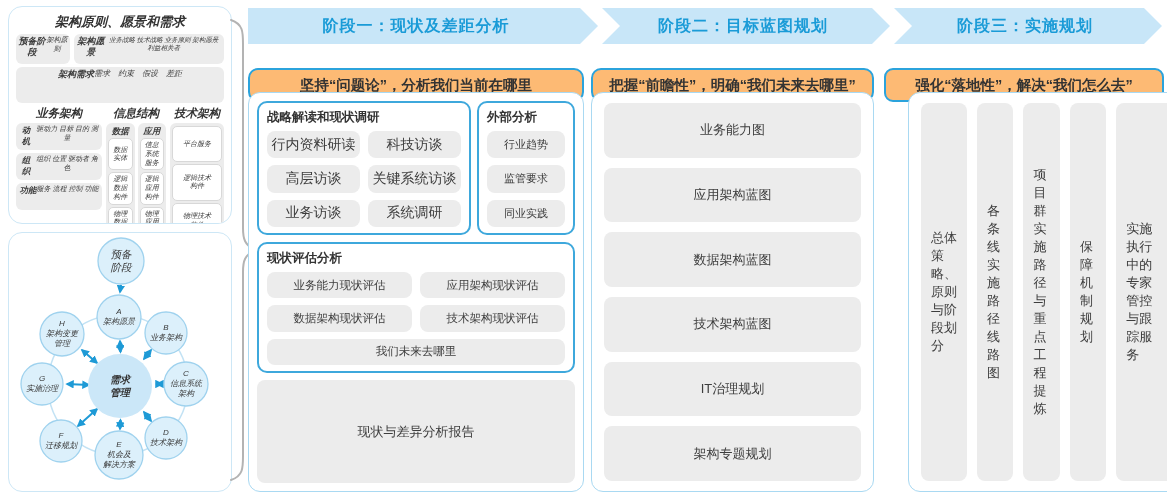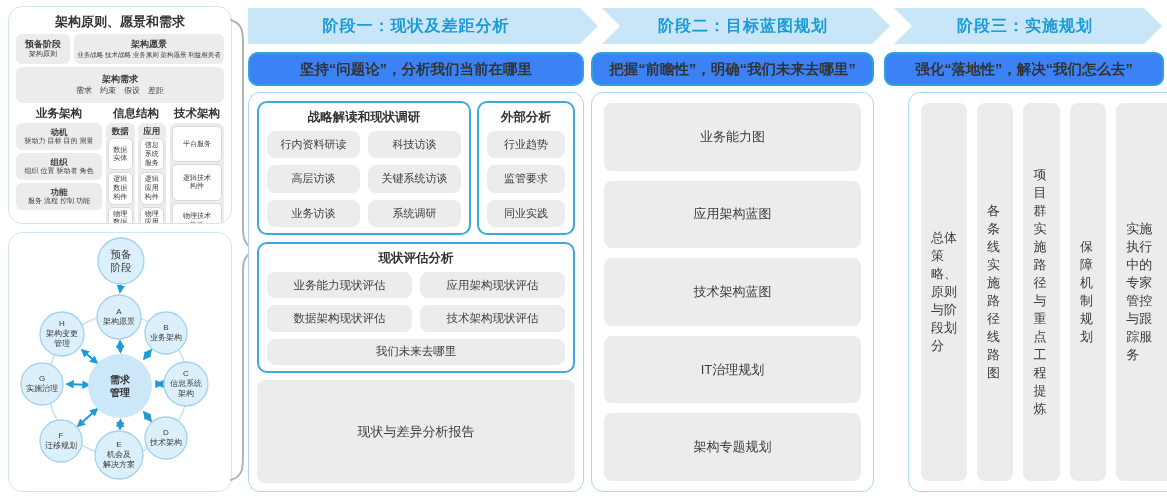--- a/index.html
+++ b/index.html
@@ -1,25 +1,25 @@
 <!DOCTYPE html>
 <html><head>
 <meta charset="utf-8">
 <style>
   * { margin:0; padding:0; box-sizing:border-box; }
   html,body { background:#fff; }
   body { font-family:"Liberation Sans","DejaVu Sans",sans-serif; color:#3d3d3d; }
   .stage { position:relative; width:1167px; height:499px; background:#fff; overflow:hidden; }
 
   
-  .panel-lite { position:absolute; background:#fff; border:1px solid #cde7f6; border-radius:14px; }
+  .panel-lite { position:absolute; background:#fff; border:1px solid #cde7f6; border-radius:14px;font-style:italic; }
   #ov-panel { left:8px; top:6px; width:224px; height:218px; padding:6px 7px; overflow:hidden; }
   .ov-title { font-size:13px; font-weight:bold; text-align:center; color:#333; margin-bottom:3px; }
   .gbox { background:#ececec; border-radius:6px; text-align:center; color:#3d3d3d;
-          display:flex; flex-direction:column; justify-content:center; padding:2px 2px; }
+          display:flex; flex-direction:row; justify-content:center; padding:2px 2px; }
   .gb-t { font-weight:bold; font-size:9px; line-height:1.25; }
   .gb-d { font-size:7px; line-height:1.25; }
   .ov-row1 { display:flex; gap:4px; height:30px; }
   .ov-row1 .prep { width:54px; }
   .ov-row1 .vision { flex:1; }
   .ov-row2 { margin-top:3px; height:36px; }
   .ov-row2 .gbox { height:100%; }
   .ov-sections { display:flex; gap:4px; margin-top:3px; }
   .sec-h { font-weight:bold; font-size:11.5px; text-align:center; color:#333; margin-bottom:2px; }
   .col-biz { width:86px; display:flex; flex-direction:column; }
@@ -49,43 +49,43 @@
   
   .banner { position:absolute; top:8px; height:36px; background:#c8e6f8; color:#1a9bd7;
             font-weight:bold; font-size:16px; display:flex; align-items:center; justify-content:center;
             letter-spacing:1px; }
   .banner.first { clip-path:polygon(0 0, calc(100% - 18px) 0, 100% 50%, calc(100% - 18px) 100%, 0 100%); padding-right:14px; }
   .banner.chev  { clip-path:polygon(0 0, calc(100% - 18px) 0, 100% 50%, calc(100% - 18px) 100%, 0 100%, 18px 50%); padding-left:6px; padding-right:12px; }
   #banner-1 { left:248px; width:350px; }
   #banner-2 { left:602px; width:288px; }
   #banner-3 { left:894px; width:268px; }
 
-  .subtitle { position:absolute; top:52px; height:34px; background:#3b82f6; border:2px solid #2ba3dc;
+  .subtitle { position:absolute; top:68px; height:34px; background:#fdba74; border:2px solid #2ba3dc;
               border-radius:10px; display:flex; align-items:center; justify-content:center;
               font-weight:bold; font-size:14.5px; color:#333; }
   #sub-1 { left:248px; width:336px; }
   #sub-2 { left:591px; width:283px; }
   #sub-3 { left:884px; width:280px;border-radius:9px; }
 
   .phase-panel { position:absolute; top:92px; height:400px; background:#fff;
                  border:1.5px solid #a9d9f2; border-radius:12px; }
   #panel-1 { left:248px; width:336px; padding:8px; display:flex; flex-direction:column; }
   #panel-2 { left:591px; width:283px; padding:10px 12px; display:flex; flex-direction:column; gap:10px; }
   #panel-3 { left:908px; width:280px; padding:10px 12px; display:flex; gap:10px; }
 
   .chip { background:#ececec; border-radius:8px; display:flex; align-items:center; justify-content:center;
           color:#3d3d3d; text-align:left; }
   .p1-toprow { display:flex; gap:6px; height:134px; }
   .group { border:2px solid #3ea8dc; border-radius:10px; background:#fff; padding:6px 8px;
            display:flex; flex-direction:column; }
-  .group-title { font-weight:bold; font-size:12.5px; color:#333; text-align:center; margin-bottom:5px; }
+  .group-title { font-weight:bold; font-size:12.5px; color:#333; margin-bottom:5px; }
   .g1 { width:214px; }
   .g2 { flex:1; }
   .grid2 { display:grid; grid-template-columns:1fr 1fr; gap:7px 8px; flex:1; }
-  .grid2 .chip { font-size:11px; }
+  .grid2 .chip { font-size:14px; }
   .stack3 { display:flex; flex-direction:column; gap:7px; flex:1; }
   .stack3 .chip { font-size:11px; flex:1; }
   .g3 { margin-top:7px; height:131px; }
   .g3 .grid2 .chip { font-size:11.5px; }
   .g3 .span2 { grid-column:1 / span 2; }
   .p1-report { margin-top:7px; flex:1; font-size:13px; }
   #panel-2 .chip { flex:1; font-size:13px; }
   #panel-3 .chip { flex:1; font-size:13px; padding:0 10px; }
   #panel-3 .chip.tall { flex:2.35; }
 </style>
@@ -266,20 +266,21 @@
         <div class="chip">技术架构现状评估</div>
         <div class="chip span2">我们未来去哪里</div>
       </div>
     </div>
     <div class="chip p1-report">现状与差异分析报告</div>
   </div>
 
   <div id="panel-2" class="phase-panel">
     <div class="chip">业务能力图</div>
     <div class="chip">应用架构蓝图</div>
+    <div class="chip">数据架构蓝图</div>
     <div class="chip">技术架构蓝图</div>
     <div class="chip">IT治理规划</div>
     <div class="chip">架构专题规划</div>
   </div>
 
   <div id="panel-3" class="phase-panel">
     <div class="chip">总体策略、原则与阶段划分</div>
     <div class="chip">各条线实施路径线路图</div>
     <div class="chip">项目群实施路径与重点工程提炼</div>
     <div class="chip">保障机制规划</div>

